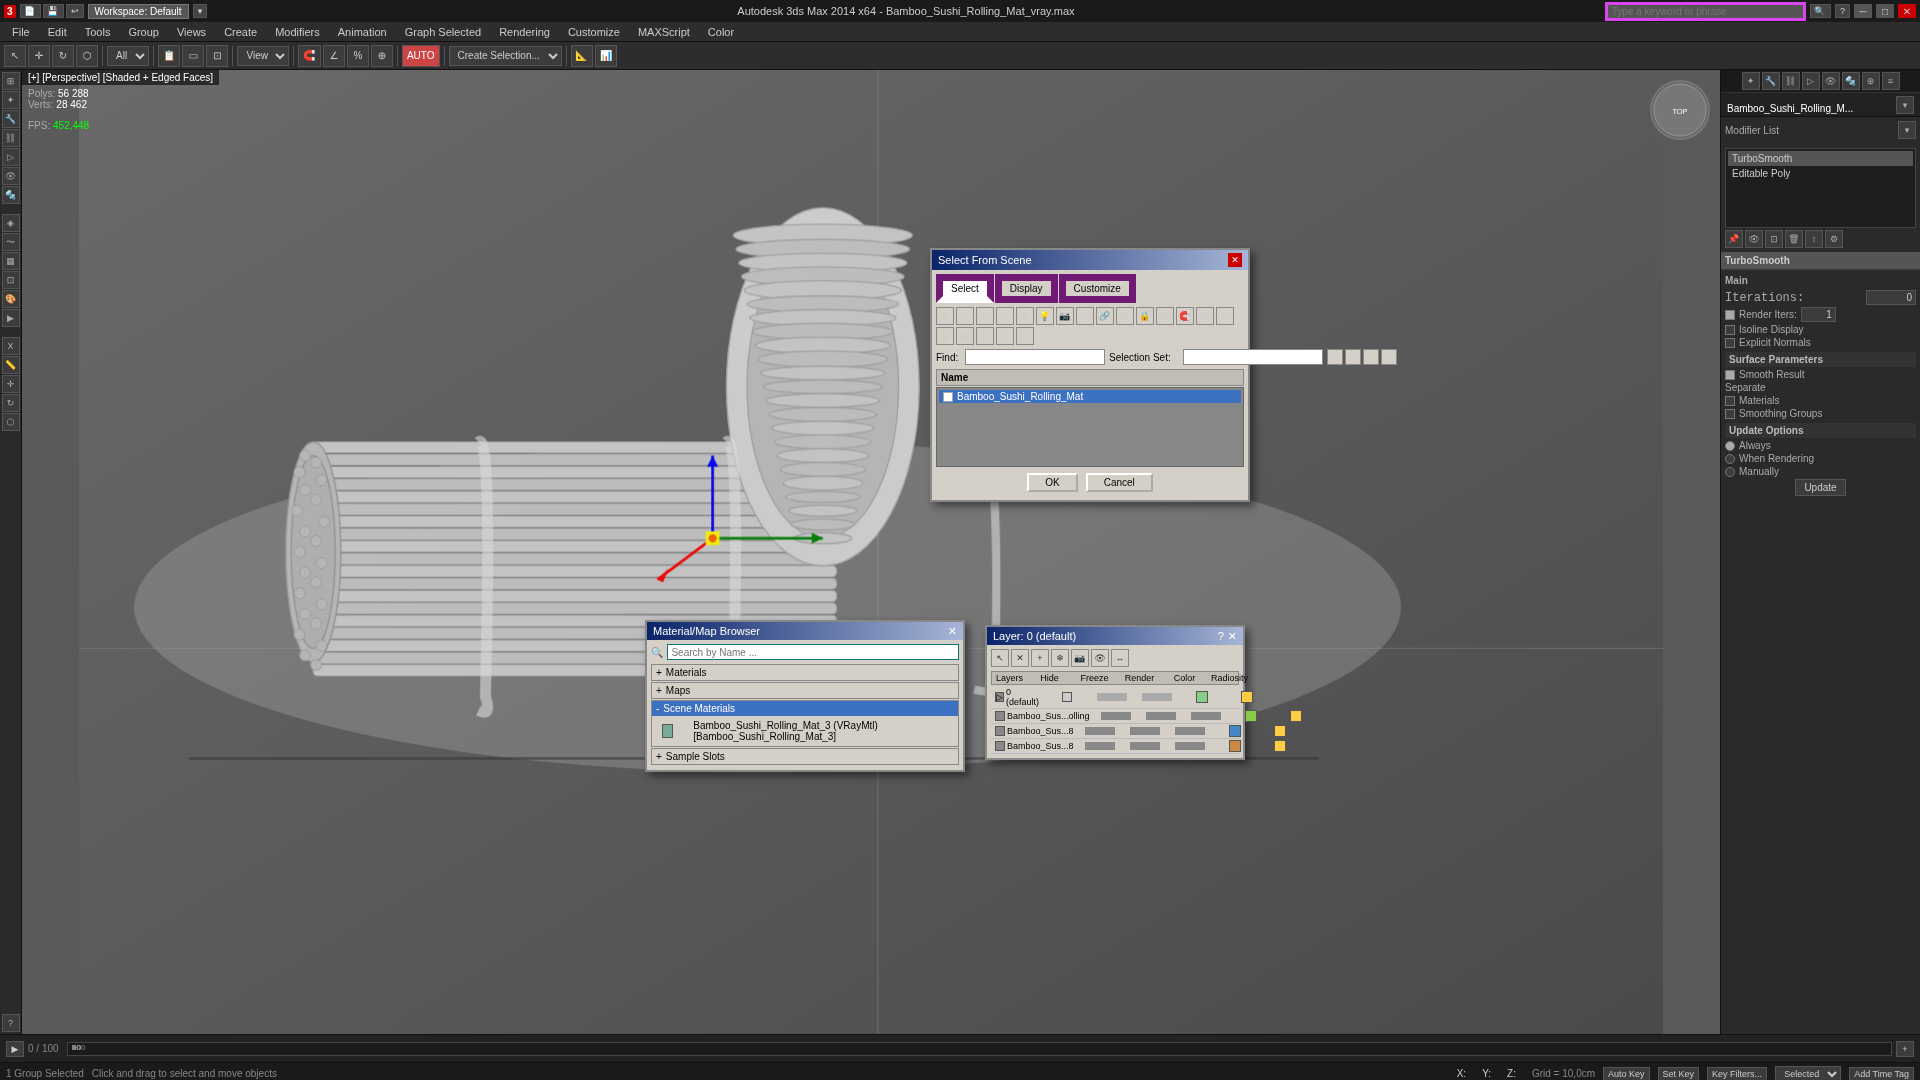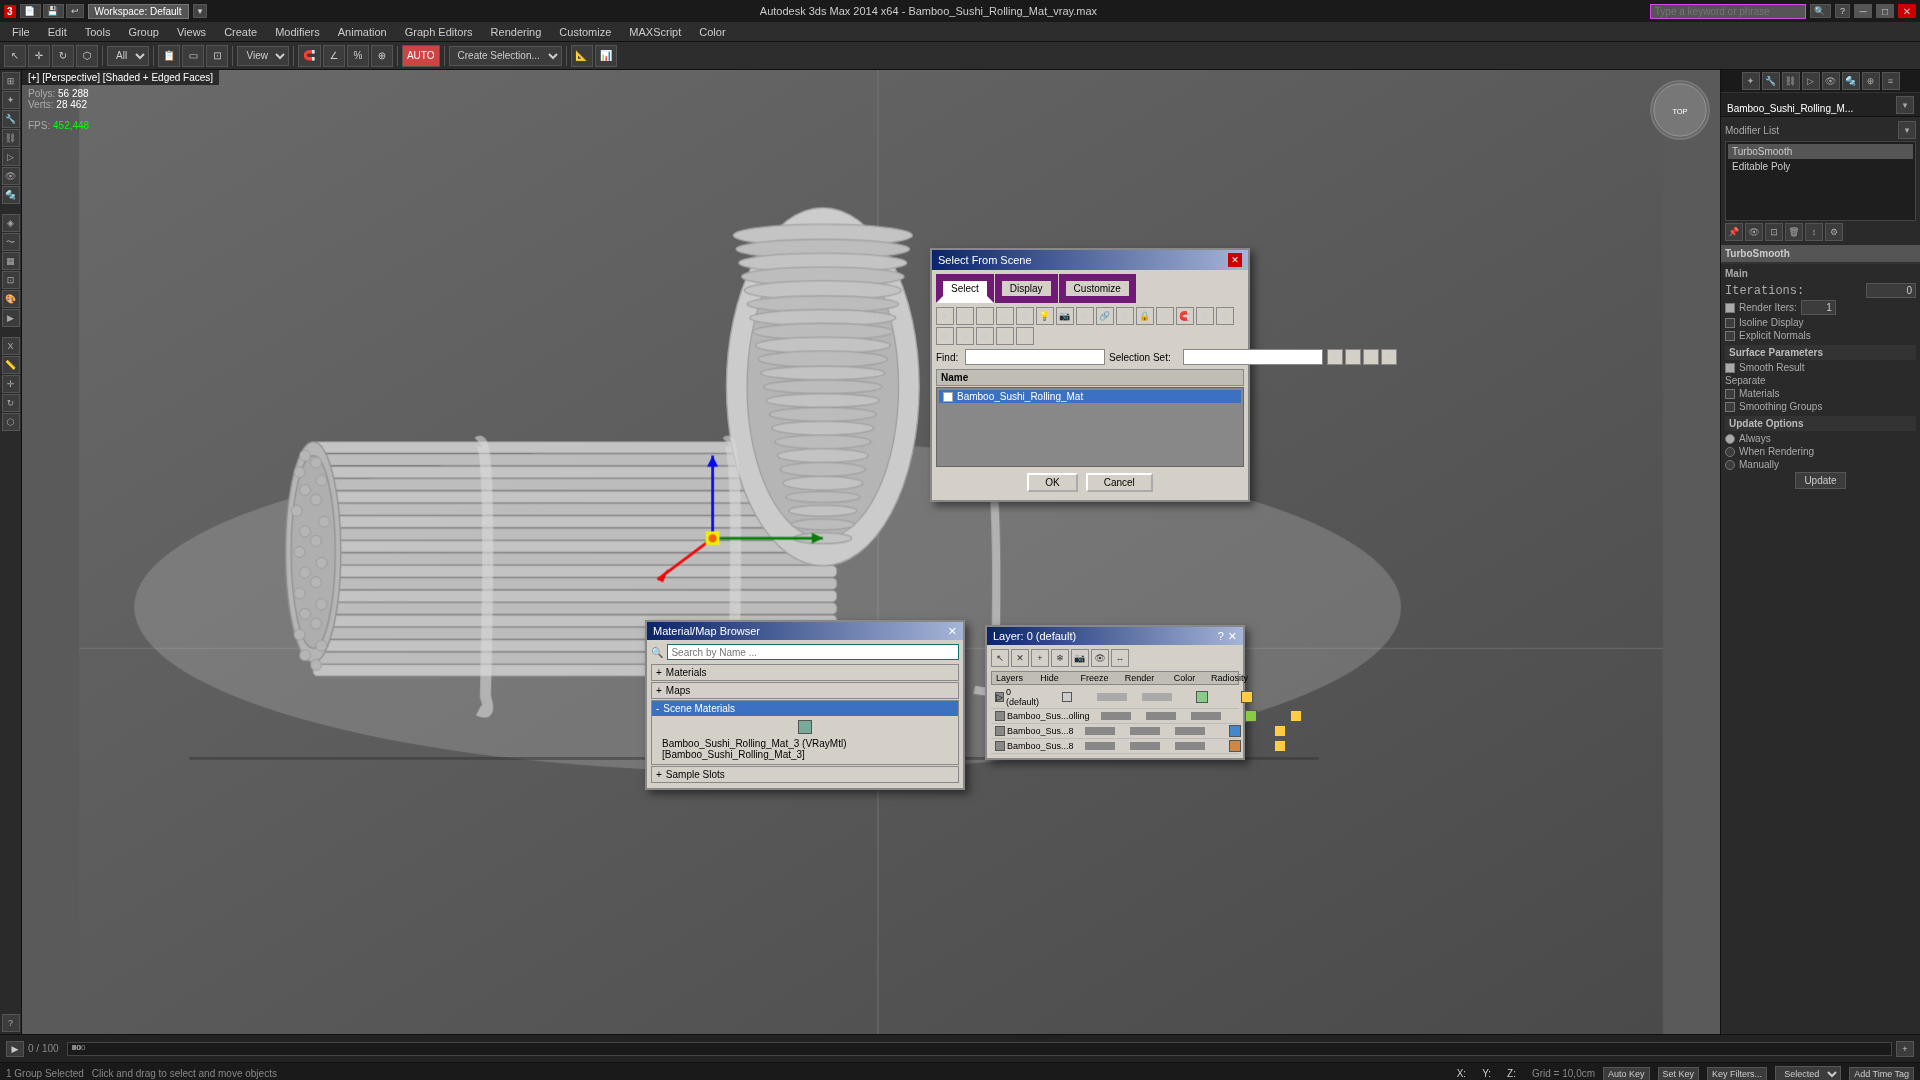--- a/index.html
+++ b/index.html
@@ -6,21 +6,21 @@
     body { background: #3a3a3a; font-family: 'Arial', sans-serif; font-size: 11px; color: #ccc; width: 1920px; height: 1080px; overflow: hidden; position: relative; }
 
     
     #titlebar { background: #1a1a1a; height: 22px; display: flex; align-items: center; justify-content: space-between; padding: 0 4px; }
     #titlebar-left { display: flex; align-items: center; gap: 4px; }
     #titlebar-logo { background: #c00; color: white; font-weight: bold; font-size: 10px; padding: 1px 3px; }
     #titlebar-buttons-left { display: flex; gap: 2px; }
     .tb-btn { background: #444; border: 1px solid #555; color: #ccc; font-size: 9px; padding: 1px 4px; cursor: pointer; }
     #titlebar-workspace { background: #555; border: 1px solid #777; color: #fff; font-size: 10px; padding: 1px 6px; }
     #titlebar-title { color: #ccc; font-size: 11px; flex: 1; text-align: center; }
-    #titlebar-search { background: #555; border: 1px solid #d946ef; color: #ccc; font-size: 10px; padding: 1px 4px; width: 156px; }
+    #titlebar-search { background: #555; border: 3px solid #d946ef; color: #ccc; font-size: 10px; padding: 1px 4px; width: 201px; }
     #titlebar-right { display: flex; align-items: center; gap: 4px; }
     .win-btn { background: #555; border: none; color: #ccc; width: 18px; height: 14px; font-size: 10px; cursor: pointer; display: flex; align-items: center; justify-content: center; }
     .win-btn.close { background: #c00; }
 
     
     #menubar { background: #2d2d2d; height: 20px; display: flex; align-items: center; padding: 0 4px; gap: 2px; border-bottom: 1px solid #111; }
     .menu-item { color: #ccc; font-size: 11px; padding: 2px 8px; cursor: pointer; }
 
     
     #toolbar { background: #2d2d2d; height: 28px; display: flex; align-items: center; padding: 0 4px; gap: 2px; border-bottom: 1px solid #111; }
@@ -50,21 +50,21 @@
 
     
     #right-panel { width: 200px; background: #2a2a2a; border-left: 1px solid #111; display: flex; flex-direction: column; overflow: hidden; }
 
     
     #obj-name-bar { background: #222; border-bottom: 1px solid #111; padding: 2px 6px; display: flex; align-items: center; justify-content: space-between; }
     .obj-name-text { color: #fff; font-size: 10px; margin-top: 8px; }
 
     
     #modifier-section { padding: 4px; }
-    .section-label { color: #aaa; font-size: 10px; margin-bottom: 2px; display: flex; align-items: center; justify-content: space-between; }
+    .section-label { color: #aaa; font-size: 10px; margin-bottom: 9px; display: flex; align-items: center; justify-content: space-between; }
     #modifier-stack { background: #1e1e1e; border: 1px solid #444; min-height: 80px; margin: 2px 0; padding: 2px; }
     .stack-item { color: #ccc; font-size: 10px; padding: 2px 4px; cursor: pointer; }
     .stack-item.active { background: #555; }
 
     
     #turbosm-section { padding: 4px; border-top: 1px solid #333; }
     .param-label { color: #aaa; font-size: 10px; margin-bottom: 4px; font-weight: bold; }
     .param-row { display: flex; align-items: center; justify-content: space-between; margin: 2px 0; }
     .param-key { color: #aaa; font-size: 12px; font-family: Liberation Mono, monospace; }
     .param-val { background: #3c3c3c; border: 1px solid #555; color: #ccc; font-size: 10px; width: 50px; text-align: right; padding: 1px 3px; }
@@ -114,21 +114,21 @@
     #material-dialog { position: absolute; top: 620px; left: 645px; width: 320px; background: #d4d0c8; border: 2px solid #888; box-shadow: 4px 4px 8px rgba(0,0,0,0.5); pointer-events: all; }
     #material-dialog-title { background: linear-gradient(to right, #0a246a, #a6b5d7); color: white; padding: 3px 6px; display: flex; justify-content: space-between; align-items: center; font-size: 11px; }
     #material-dialog-body { padding: 4px; background: #d4d0c8; }
     .mat-search-row { display: flex; align-items: center; gap: 4px; margin-bottom: 4px; }
     .mat-search-icon { color: #555; font-size: 10px; }
     .mat-search-input { flex: 1; border: 1px solid #0f766e; background: #fff; font-size: 10px; padding: 1px 3px; height: 16px; }
     .mat-group { background: #d4d0c8; border: 1px solid #888; margin: 1px 0; }
     .mat-group-header { display: flex; align-items: center; gap: 4px; padding: 2px 4px; cursor: pointer; font-size: 10px; color: #000; }
     .mat-group-header.expanded { background: #3c70c0; color: #fff; }
     .mat-group-content { padding: 2px 8px; }
-    .mat-item { display: flex; align-items: center; gap: 4px; padding: 2px; font-size: 10px; color: #000; cursor: pointer; flex-direction: column; }
+    .mat-item { display: flex; align-items: center; gap: 20px; padding: 2px; font-size: 10px; color: #000; cursor: pointer; }
     .mat-item-icon { width: 14px; height: 14px; background: #7a9; border: 1px solid #555; }
 
     
     #layer-dialog { position: absolute; top: 625px; left: 985px; width: 260px; background: #d4d0c8; border: 2px solid #888; box-shadow: 4px 4px 8px rgba(0,0,0,0.5); pointer-events: all; }
     #layer-dialog-title { background: linear-gradient(to right, #0a246a, #a6b5d7); color: white; padding: 3px 6px; display: flex; justify-content: space-between; align-items: center; font-size: 11px; }
     #layer-dialog-body { padding: 4px; background: #d4d0c8; }
     .layer-toolbar { display: flex; gap: 2px; margin-bottom: 4px; }
     .layer-tool-btn { background: #d4d0c8; border: 1px solid #888; width: 18px; height: 18px; display: flex; align-items: center; justify-content: center; cursor: pointer; font-size: 9px; color: #333; }
     .layer-headers { display: flex; align-items: center; background: #c0bdb5; border: 1px solid #888; margin-bottom: 1px; }
     .layer-h-layers { flex: 1; font-size: 9px; color: #000; padding: 1px 4px; }
@@ -179,21 +179,21 @@
 
 <div id="menubar">
   <span class="menu-item">File</span>
   <span class="menu-item">Edit</span>
   <span class="menu-item">Tools</span>
   <span class="menu-item">Group</span>
   <span class="menu-item">Views</span>
   <span class="menu-item">Create</span>
   <span class="menu-item">Modifiers</span>
   <span class="menu-item">Animation</span>
-  <span class="menu-item">Graph Editors</span>
+  <span class="menu-item">Graph Selected</span>
   <span class="menu-item">Rendering</span>
   <span class="menu-item">Customize</span>
   <span class="menu-item">MAXScript</span>
   <span class="menu-item">Color</span>
 </div>
 
 <div id="toolbar">
   <button class="tool-btn">↖</button>
   <button class="tool-btn">✛</button>
   <button class="tool-btn">↻</button>

